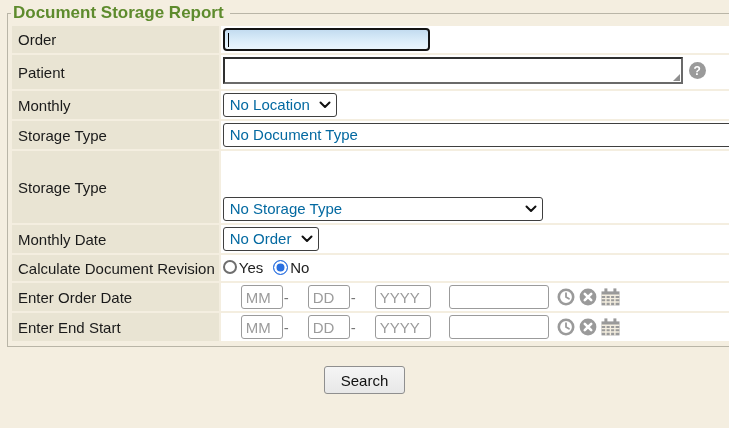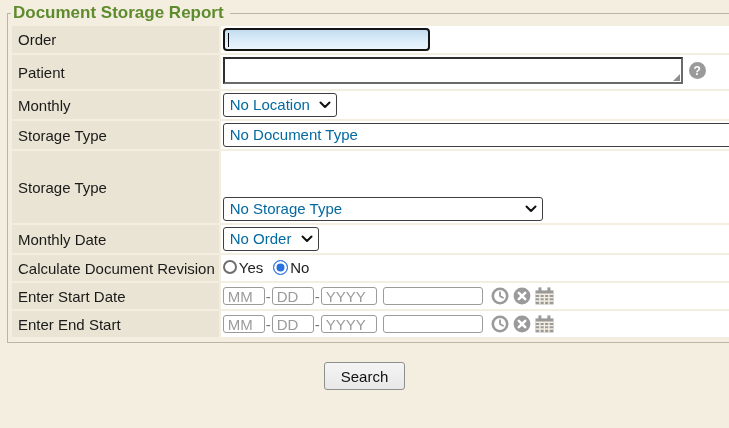--- a/index.html
+++ b/index.html
@@ -101,23 +101,23 @@
   .radio-outer.checked{
     border:1px solid var(--accent-blue);
     background:var(--accent-blue);
     box-shadow:inset 0 0 0 2.5px #fff;
     width:15px;height:15px;
   }
   .radio-label{margin-right:10px;color:#222;}
   
   .date-wrap{display:inline-flex;align-items:center;}
   .date-wrap input{
-    height:18px;border:1px solid #9b9b9b;border-radius:3px;
+    height:24px;border:1px solid #9b9b9b;border-radius:3px;
     font-family:inherit;font-size:15px;color:#333;
-    padding:0 4px;background:#fff;
+    padding:0 4px;background:#fff;margin-left:18px;
   }
   .date-wrap input::placeholder{color:#9b9b9b;opacity:1;}
   .hyph{color:#777;margin:0 1px;}
   .date-extra{margin-left:6px;}
   .date-icons{display:inline-flex;align-items:center;gap:4px;margin-left:8px;}
   .icon-btn{display:inline-flex;align-items:center;}
   
   .search-row{text-align:center;margin-top:19px;}
   button.search-btn{
     font-family:inherit;font-size:15px;color:#111;
@@ -175,21 +175,21 @@
         <tr>
           <td class="lbl">Calculate Document Revision</td>
           <td class="val"><span class="radio-group">
               <span class="radio-outer"></span>
               <span class="radio-label">Yes</span>
               <span class="radio-outer checked"></span>
               <span class="radio-label">No</span>
             </span></td>
         </tr>
         <tr>
-          <td class="lbl">Enter Start Date</td>
+          <td class="lbl">Enter Order Date</td>
           <td class="val"><span class="date-wrap">
               <input placeholder="MM" style="width: 42px;">
               <span class="hyph">-</span>
               <input placeholder="DD" style="width: 42px;">
               <span class="hyph">-</span>
               <input placeholder="YYYY" style="width: 56px;">
               <input class="date-extra" value="" style="width: 100px;">
               <span class="date-icons">
                 <span class="icon-btn">
                   <svg width="18" height="18" viewBox="0 0 18 18">

